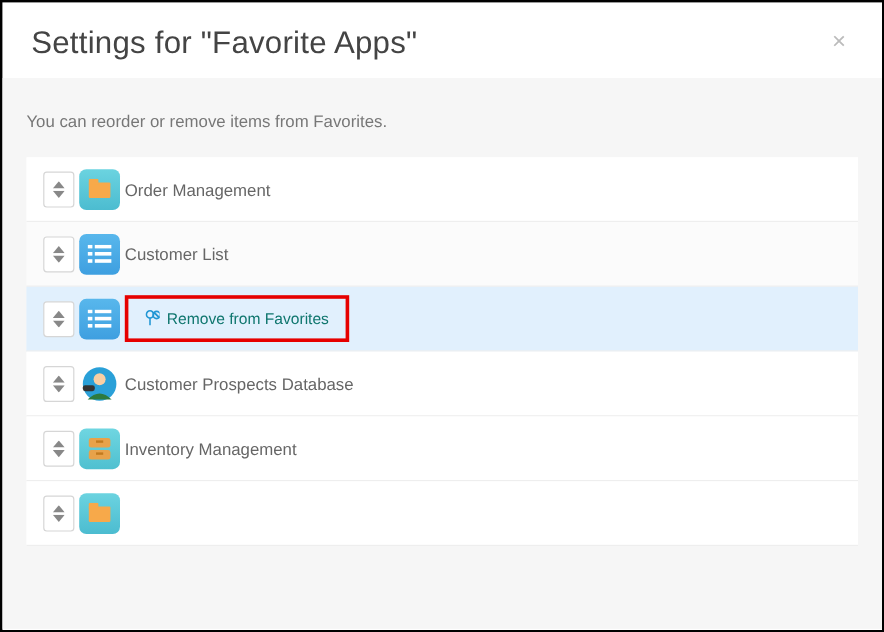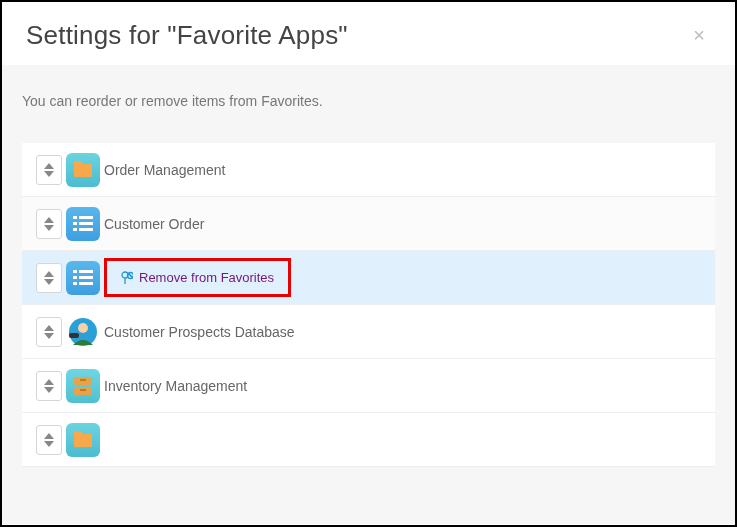--- a/index.html
+++ b/index.html
@@ -2,30 +2,30 @@
 <html><head>
 <meta charset="utf-8">
 <style>
   * { box-sizing: border-box; margin: 0; padding: 0; }
   html, body { width: 737px; height: 527px; font-family: "Helvetica Neue", Arial, sans-serif; background: #fff; }
   .frame { width: 737px; height: 527px; border: 2px solid #000; position: relative; overflow: hidden; }
   .header { padding: 18px 24px 14px 24px; display: flex; align-items: center; justify-content: space-between; }
   .title { font-size: 26px; font-weight: 300; color: #444; letter-spacing: 0.2px; }
   .close { font-size: 20px; color: #bbb; cursor: pointer; padding: 4px 6px; }
   .body { background: #f6f6f6; padding: 28px 20px 0 20px; height: calc(100% - 64px); }
-  .intro { font-size: 14px; color: #777; margin-bottom: 34px; }
+  .intro { font-size: 14px; color: #777; margin-bottom: 22px; }
   .list { }
   .row { display: flex; align-items: center; background: #fff; border-bottom: 1px solid #eee; height: 54px; padding: 0 10px 0 14px; gap: 4px; }
   .row.highlight { background: #e1f0fd; }
   .row:nth-child(2), .row:nth-child(7) { background: #fbfbfb; }
   .drag { width: 26px; height: 30px; border: 1px solid #d6d6d6; border-radius: 3px; display: flex; flex-direction: column; align-items: center; justify-content: center; cursor: grab; background: #fff; gap: 2px; }
   .drag svg { display: block; }
   .app-icon { width: 34px; height: 34px; border-radius: 6px; display: flex; align-items: center; justify-content: center; flex-shrink: 0; }
   .app-label { font-size: 14px; color: #666; font-weight: 400; flex: 1; }
-  .remove { display: flex; align-items: flex-end; gap: 6px; color: #701a75; font-size: 13px; cursor: pointer; padding: 6px 8px; }
+  .remove { display: flex; align-items: flex-start; gap: 6px; color: #0f766e; font-size: 13px; cursor: pointer; padding: 6px 8px; }
   .remove-box { border: 3px solid #e60000; padding: 3px 6px; }
   .ic-folder { background: linear-gradient(#6bd3e0,#4cbcd0); }
   .ic-folder svg rect { fill: #f7a94a; }
   .ic-list { background: linear-gradient(#58b7ec,#3e9fe0); }
   .ic-person { background: #fff; }
   .ic-card { background: linear-gradient(#b072c7,#9b56b5); }
   .ic-drawers { background: linear-gradient(#6fd6e1,#4fc0d0); }
 </style>
 </head>
 <body>
@@ -67,21 +67,21 @@
           <div class="app-icon ic-list">
             <svg width="20" height="16">
               <rect x="0" y="0" width="4" height="3" fill="#fff"></rect>
               <rect x="6" y="0" width="14" height="3" fill="#fff"></rect>
               <rect x="0" y="6" width="4" height="3" fill="#fff"></rect>
               <rect x="6" y="6" width="14" height="3" fill="#fff"></rect>
               <rect x="0" y="12" width="4" height="3" fill="#fff"></rect>
               <rect x="6" y="12" width="14" height="3" fill="#fff"></rect>
             </svg>
           </div>
-          <div class="app-label">Customer Order</div>
+          <div class="app-label">Customer List</div>
         </div>
         <div class="row highlight">
           <div class="drag">
             <svg width="10" height="6">
               <polygon points="5,0 10,6 0,6" fill="#888"></polygon>
             </svg>
             <svg width="10" height="6">
               <polygon points="0,0 10,0 5,6" fill="#888"></polygon>
             </svg>
           </div>

